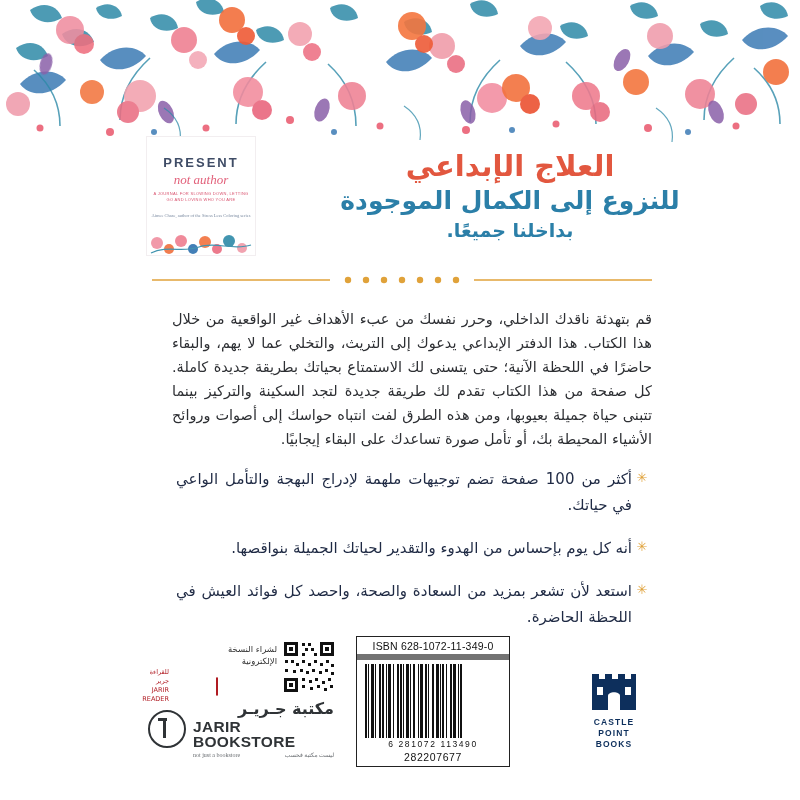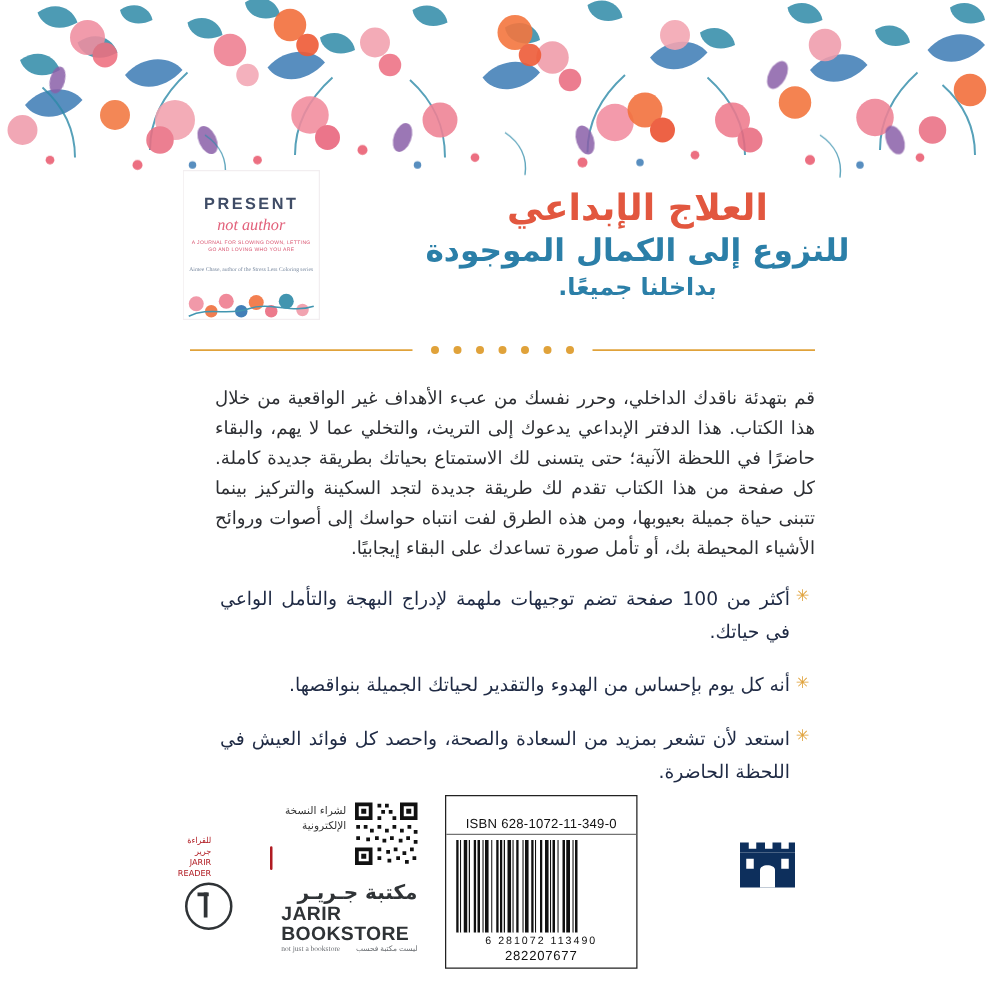--- a/index.html
+++ b/index.html
@@ -240,22 +240,21 @@
 
   
   .jarir-logo {
     position: absolute;
     left: 148px;
     top: 706px;
     width: 186px;
     height: 46px;
     display: flex;
     flex-direction: row;
-    align-items: flex-start;
-    gap: 32px;
+    align-items: center;
   }
   .jarir-mark {
     width: 34px; height: 34px;
     border: 2.4px solid #2f3336;
     border-radius: 50%;
     position: relative;
     flex: 0 0 auto;
   }
   .jarir-mark:after {
     content: "";
@@ -310,23 +309,22 @@
     background: #ffffff;
     border: 1px solid #222;
     padding: 0;
   }
   .isbn-label {
     font-family: "Liberation Sans", sans-serif;
     font-size: 10.5px;
     color: #111;
     text-align: center;
     padding: 3px 0 2px;
-    border-bottom: 1px solid #737373;
+    border-bottom: 6px solid #737373;
     letter-spacing: .2px;
-    margin-top: 13px;
   }
   .bars {
     height: 74px;
     margin: 4px 8px 0 8px;
     display: flex;
     align-items: flex-end;
   }
   .bars i { display: block; background: #111; height: 100%; }
   .barcode-digits {
     font-family: "Liberation Sans", sans-serif;
@@ -694,15 +692,20 @@
   <div class="publisher">
     <div class="castle">
       <svg width="52" height="44" viewBox="0 0 52 44" xmlns="http://www.w3.org/2000/svg">
         <path d="M4,14 L4,6 L11,6 L11,11 L17,11 L17,6 L24,6 L24,11 L30,11 L30,6 L37,6 L37,11 L43,11 L43,6 L48,6 L48,14 Z" fill="#0d2f5c"></path>
         <rect x="4" y="14" width="44" height="28" fill="#0d2f5c"></rect>
         <path d="M20,42 L20,28 C20,23 32,23 32,28 L32,42 Z" fill="#ffffff"></path>
         <rect x="9" y="19" width="6" height="8" fill="#ffffff"></rect>
         <rect x="37" y="19" width="6" height="8" fill="#ffffff"></rect>
       </svg>
     </div>
+    <div class="pub-name">
+      <div>CASTLE</div>
+      <div>POINT</div>
+      <div>BOOKS</div>
+    </div>
   </div>
 
 </div>
 
 </body></html>

